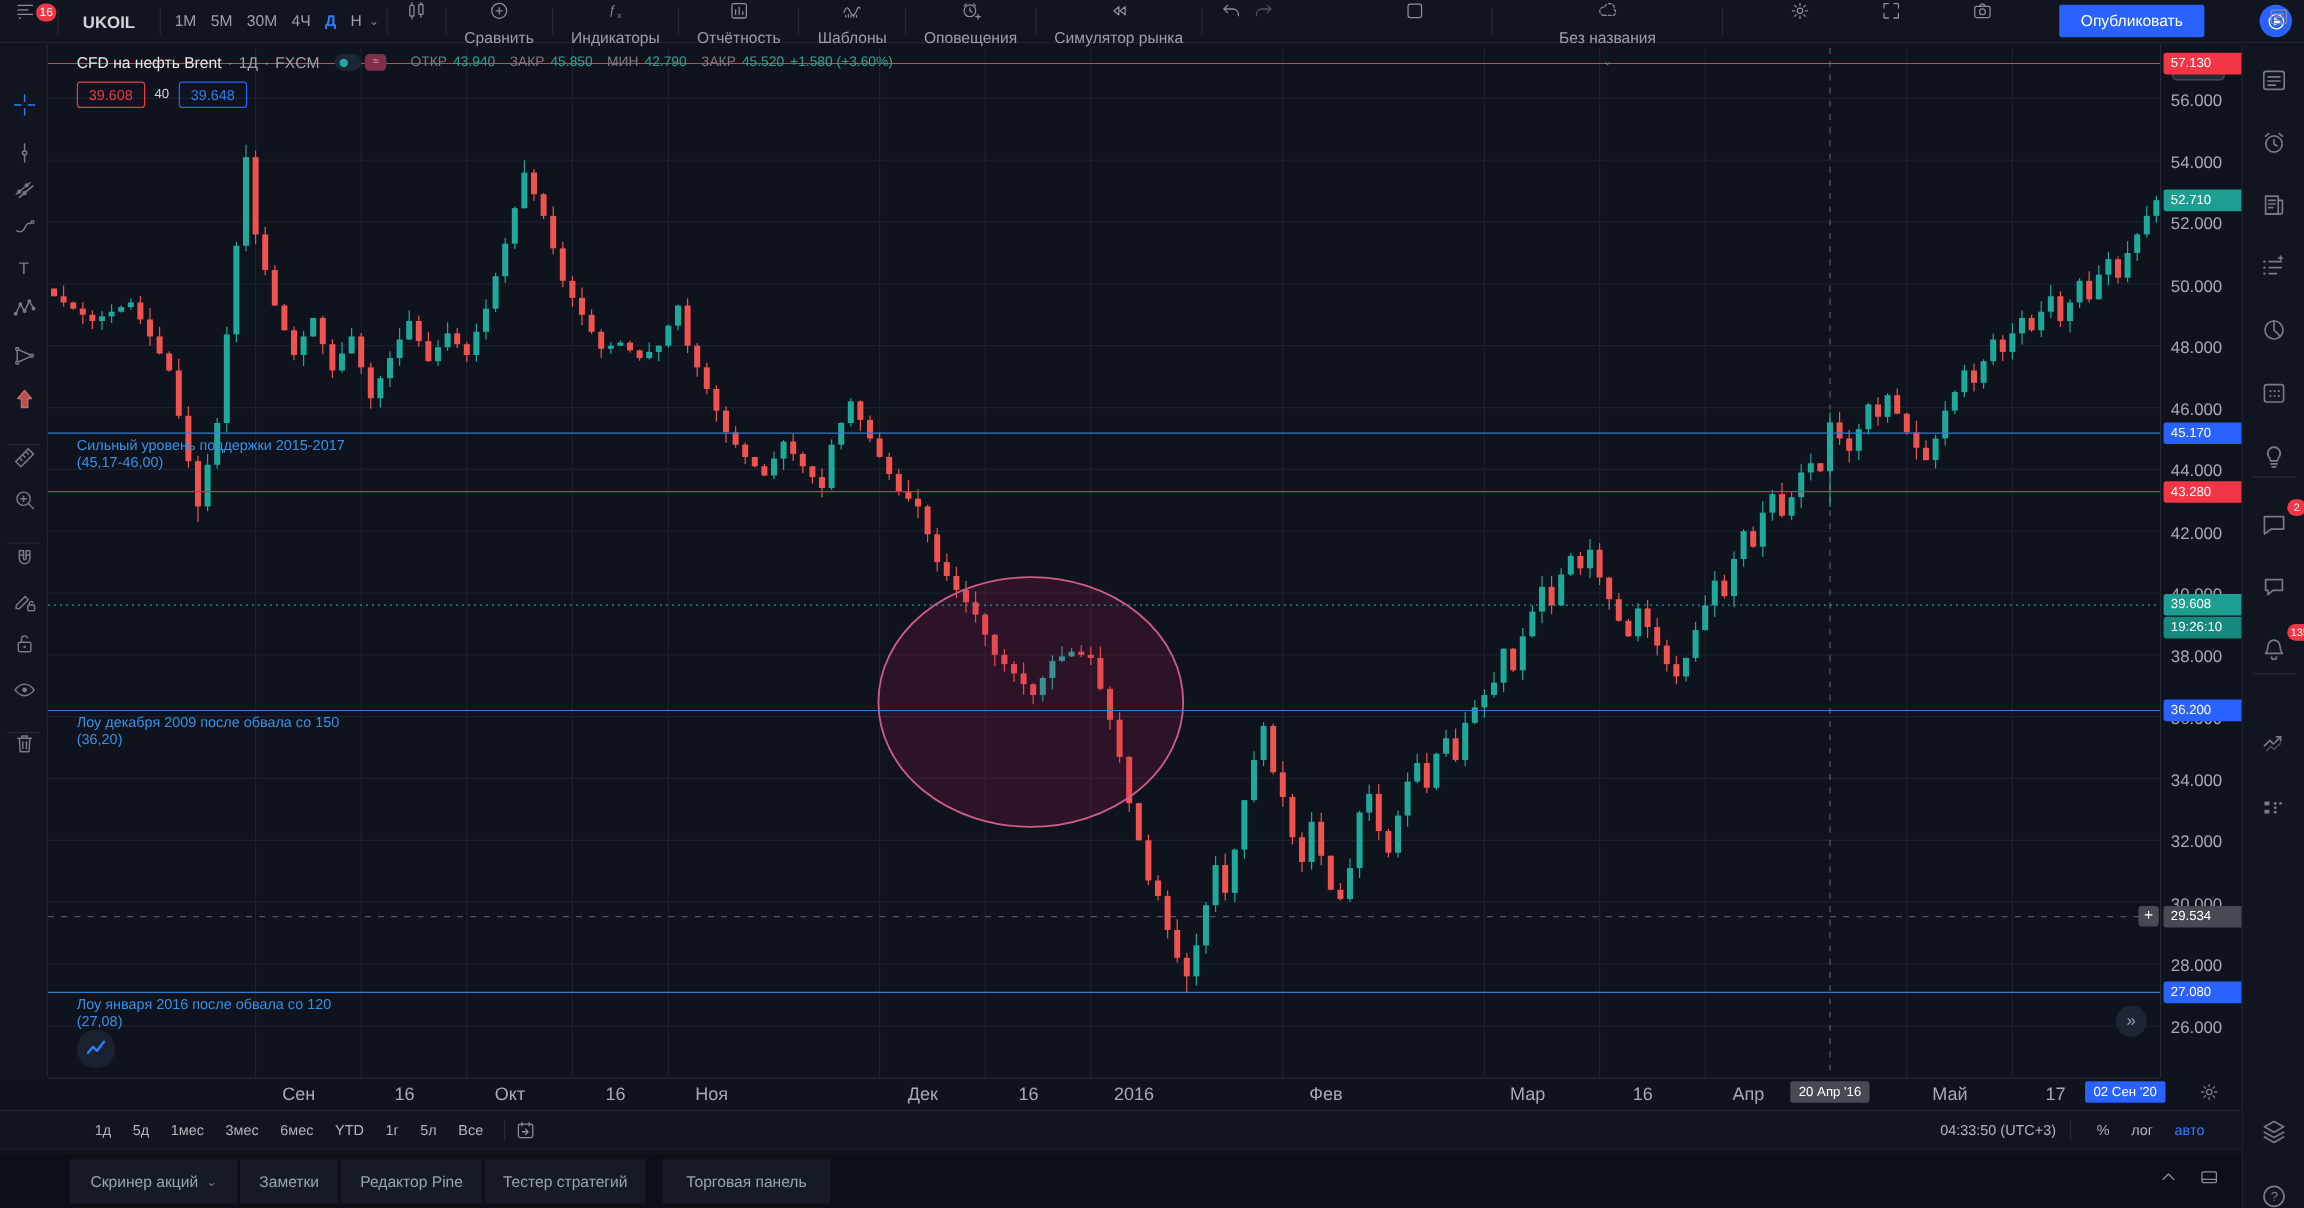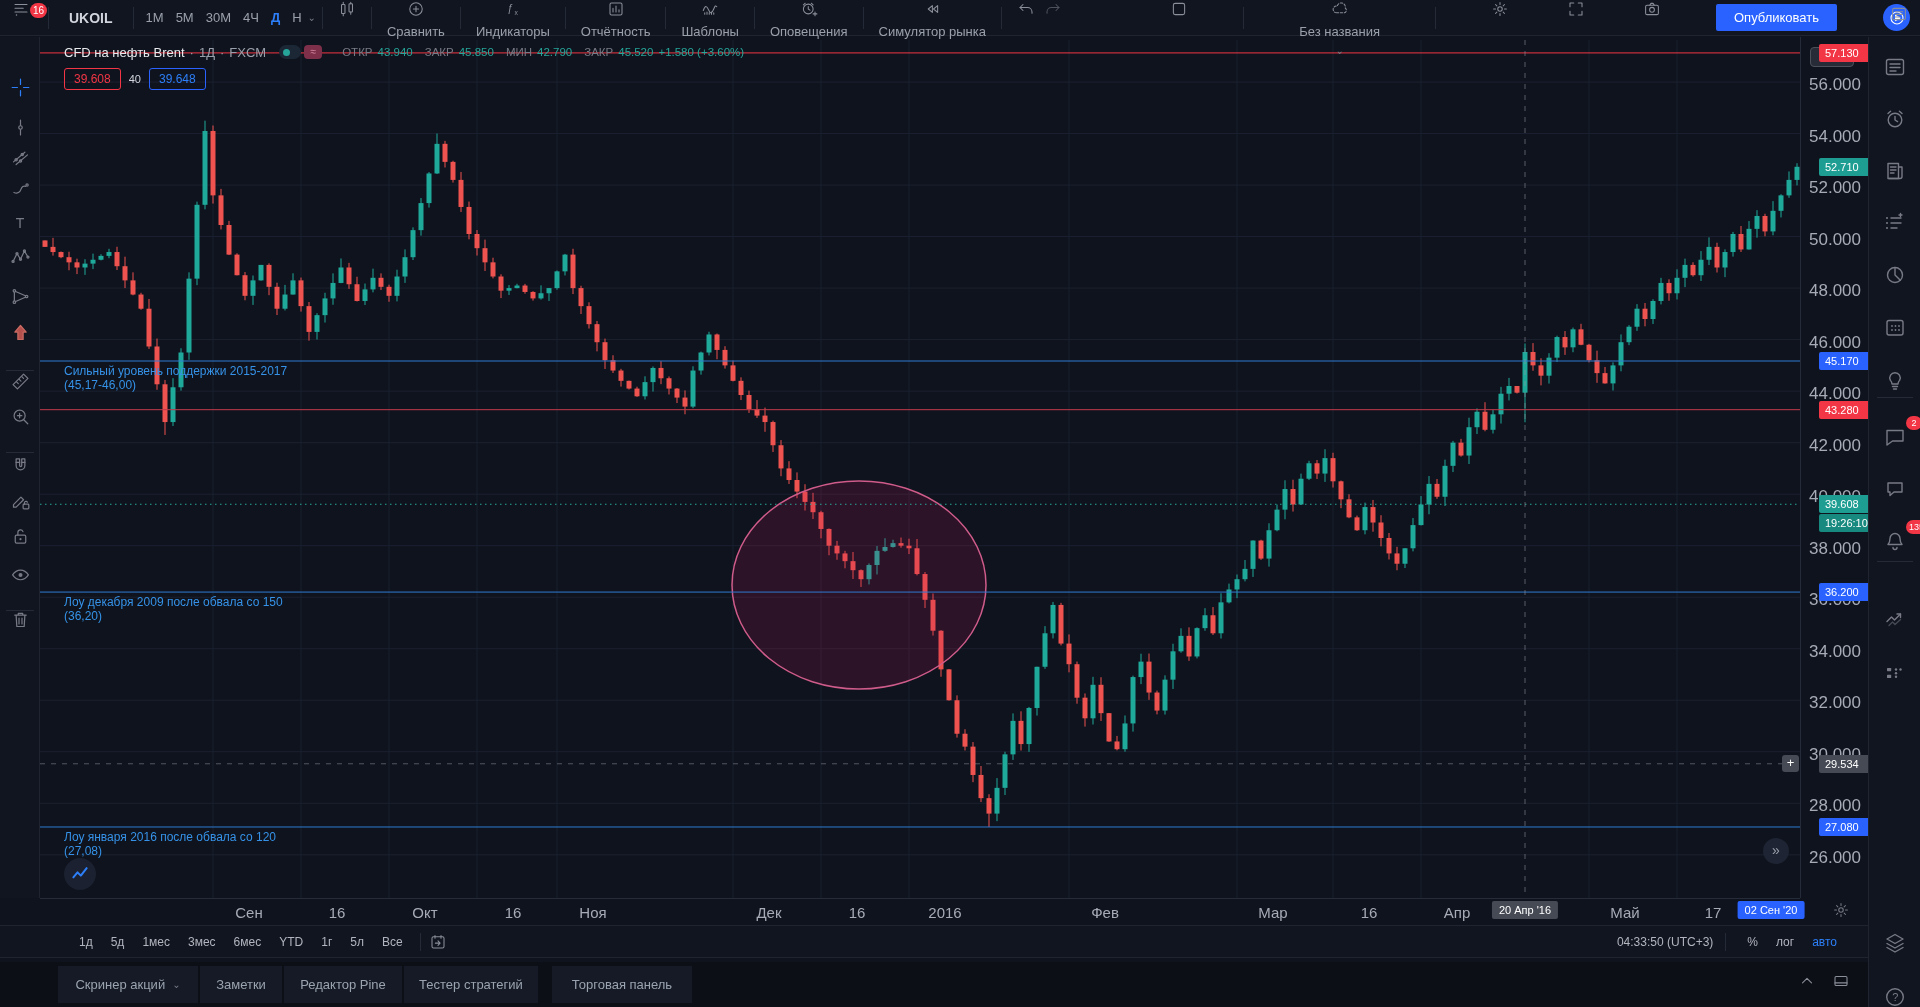--- a/index.html
+++ b/index.html
@@ -43,22 +43,22 @@
   .rtool { position:absolute; left:11px; width:30px; height:30px; display:flex; align-items:center;
     justify-content:center; color:#787b86; cursor:pointer; }
   .rdiv { position:absolute; left:8px; width:36px; height:1px; background:#242a38; }
   .rbadge { position:absolute; min-width:16px; height:14px; border-radius:8px; background:#f23645;
     color:#fff; font-size:9px; line-height:14px; text-align:center; padding:0 3px; z-index:5; }
 
   
   #plot-svg { position:absolute; left:0; top:0; z-index:5; }
   #pricescale { position:absolute; left:1800px; top:37px; width:68px; height:861px;
     border-left:1px solid #262b39; z-index:20; background:transparent; }
-  .ptick { position:absolute; left:8px; font-size:17px; color:#a6abb7; }
-  .ptag { position:absolute; left:18px; width:68px; height:18px; line-height:18px; font-size:11px;
+  .ptick { position:absolute; left:8px; font-size:14px; color:#a6abb7; }
+  .ptag { position:absolute; left:2px; width:68px; height:18px; line-height:18px; font-size:11px;
     color:#fff; padding-left:6px; border-radius:2px; z-index:6; }
   .ptag.teal { background:#1e9e92; }
   .ptag.blue { background:#2962ff; }
   .ptag.red  { background:#f23645; }
   .ptag.gray { background:#464a54; }
   #usd-chip { position:absolute; left:10px; width:44px; height:20px; line-height:18px; text-align:center;
     background:#262b37; border:1px solid #4c5058; border-radius:4px; font-size:11px; color:#d1d4dc; z-index:8;}
   #plusbox { position:absolute; width:17px; height:17px; background:#464a54; border-radius:3px; color:#fff;
     font-size:13px; line-height:16px; text-align:center; z-index:7; }
   #timescale { position:absolute; left:40px; top:898px; width:1760px; height:24px;

